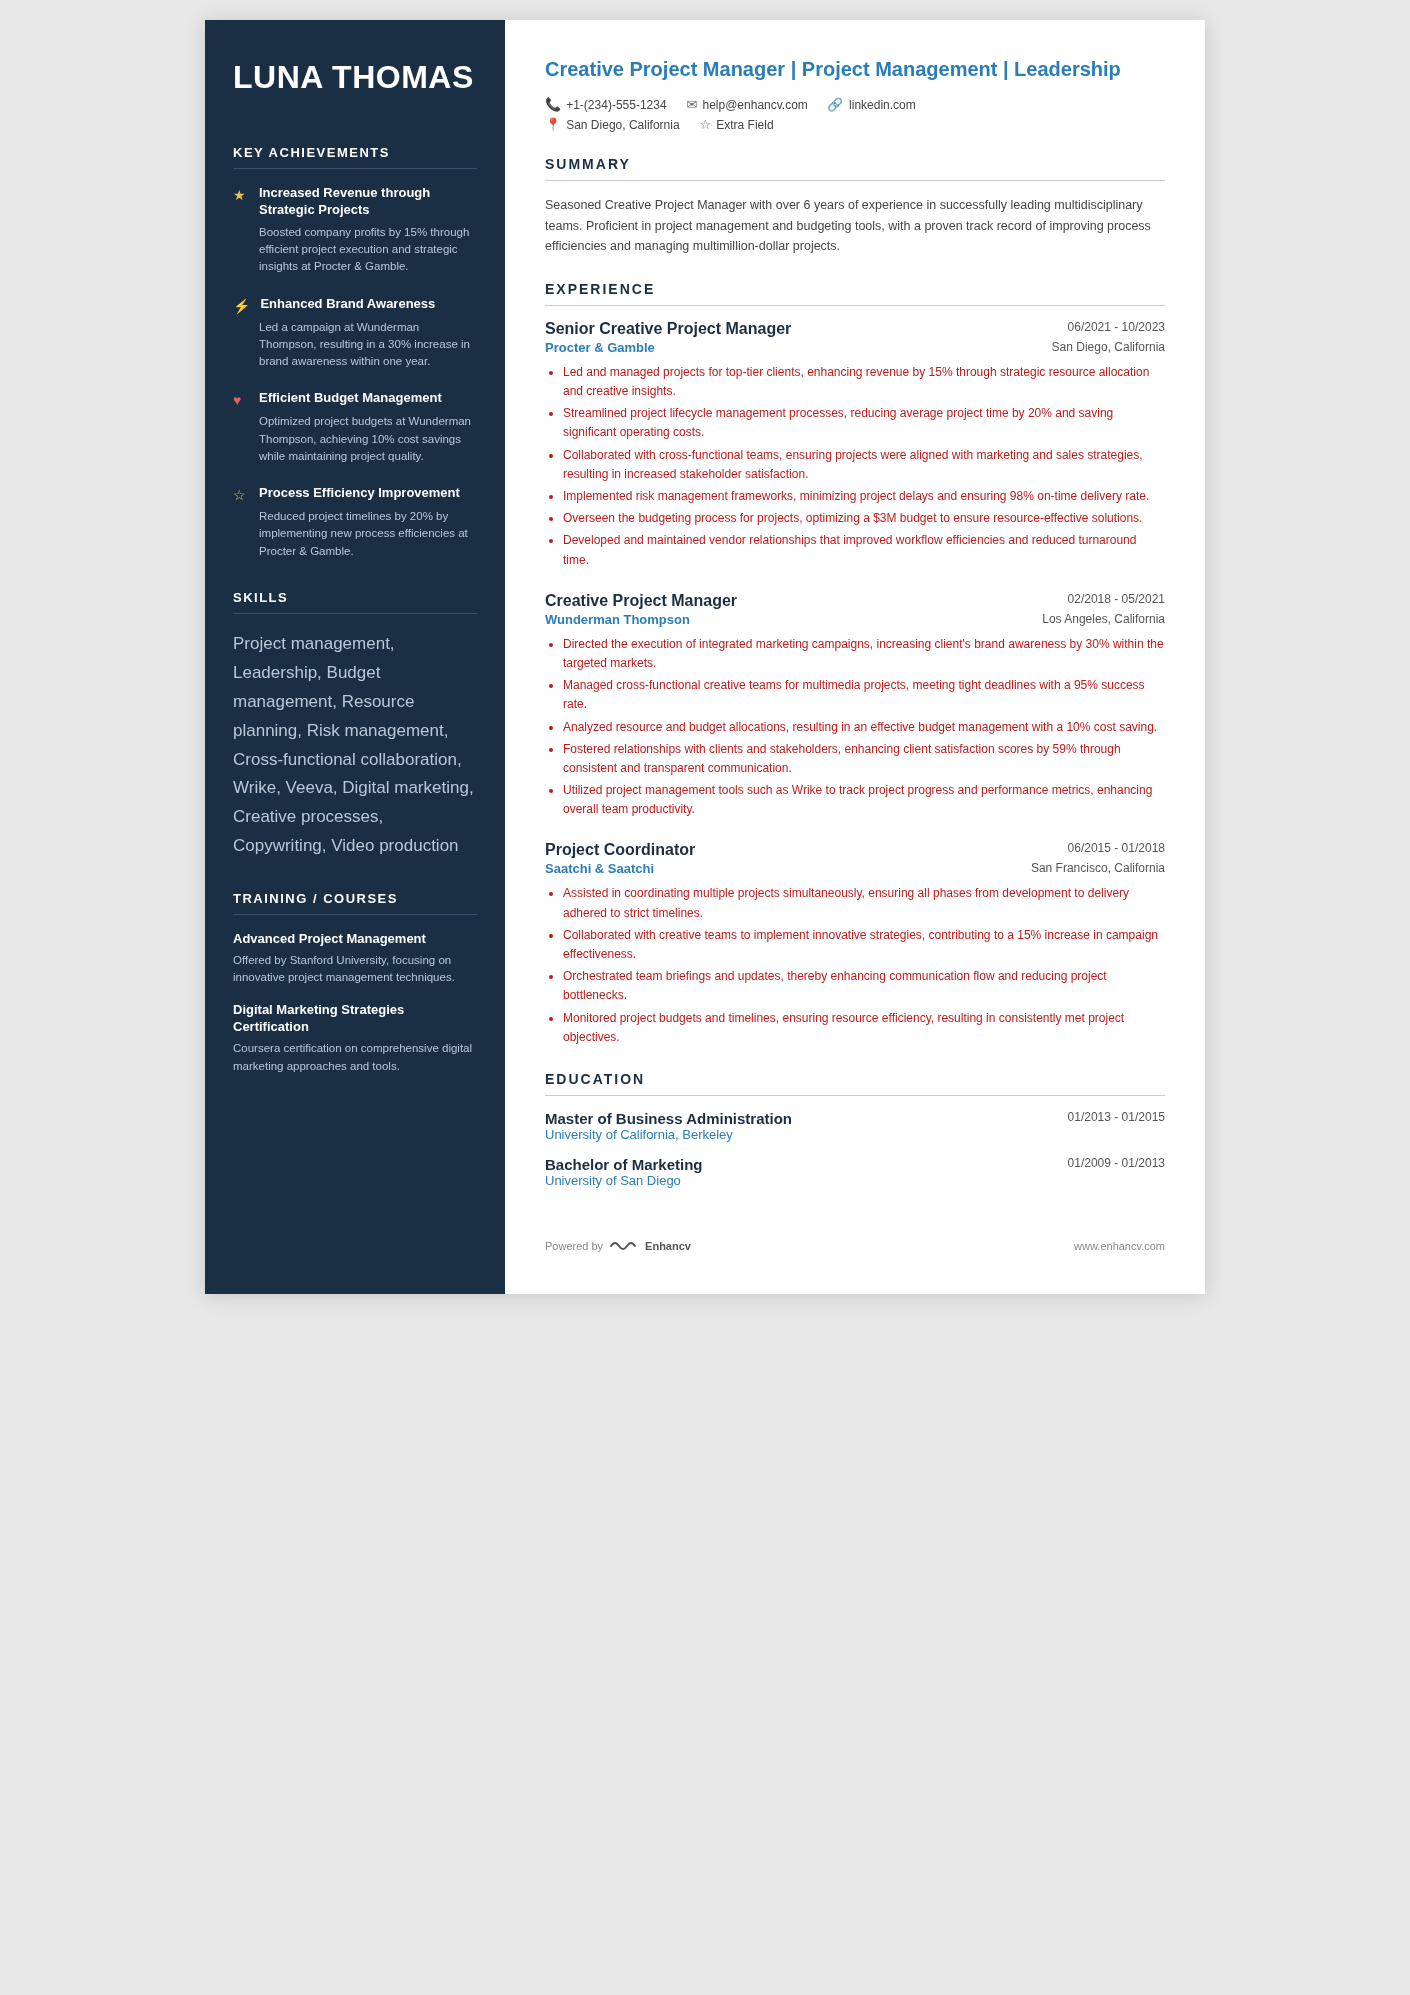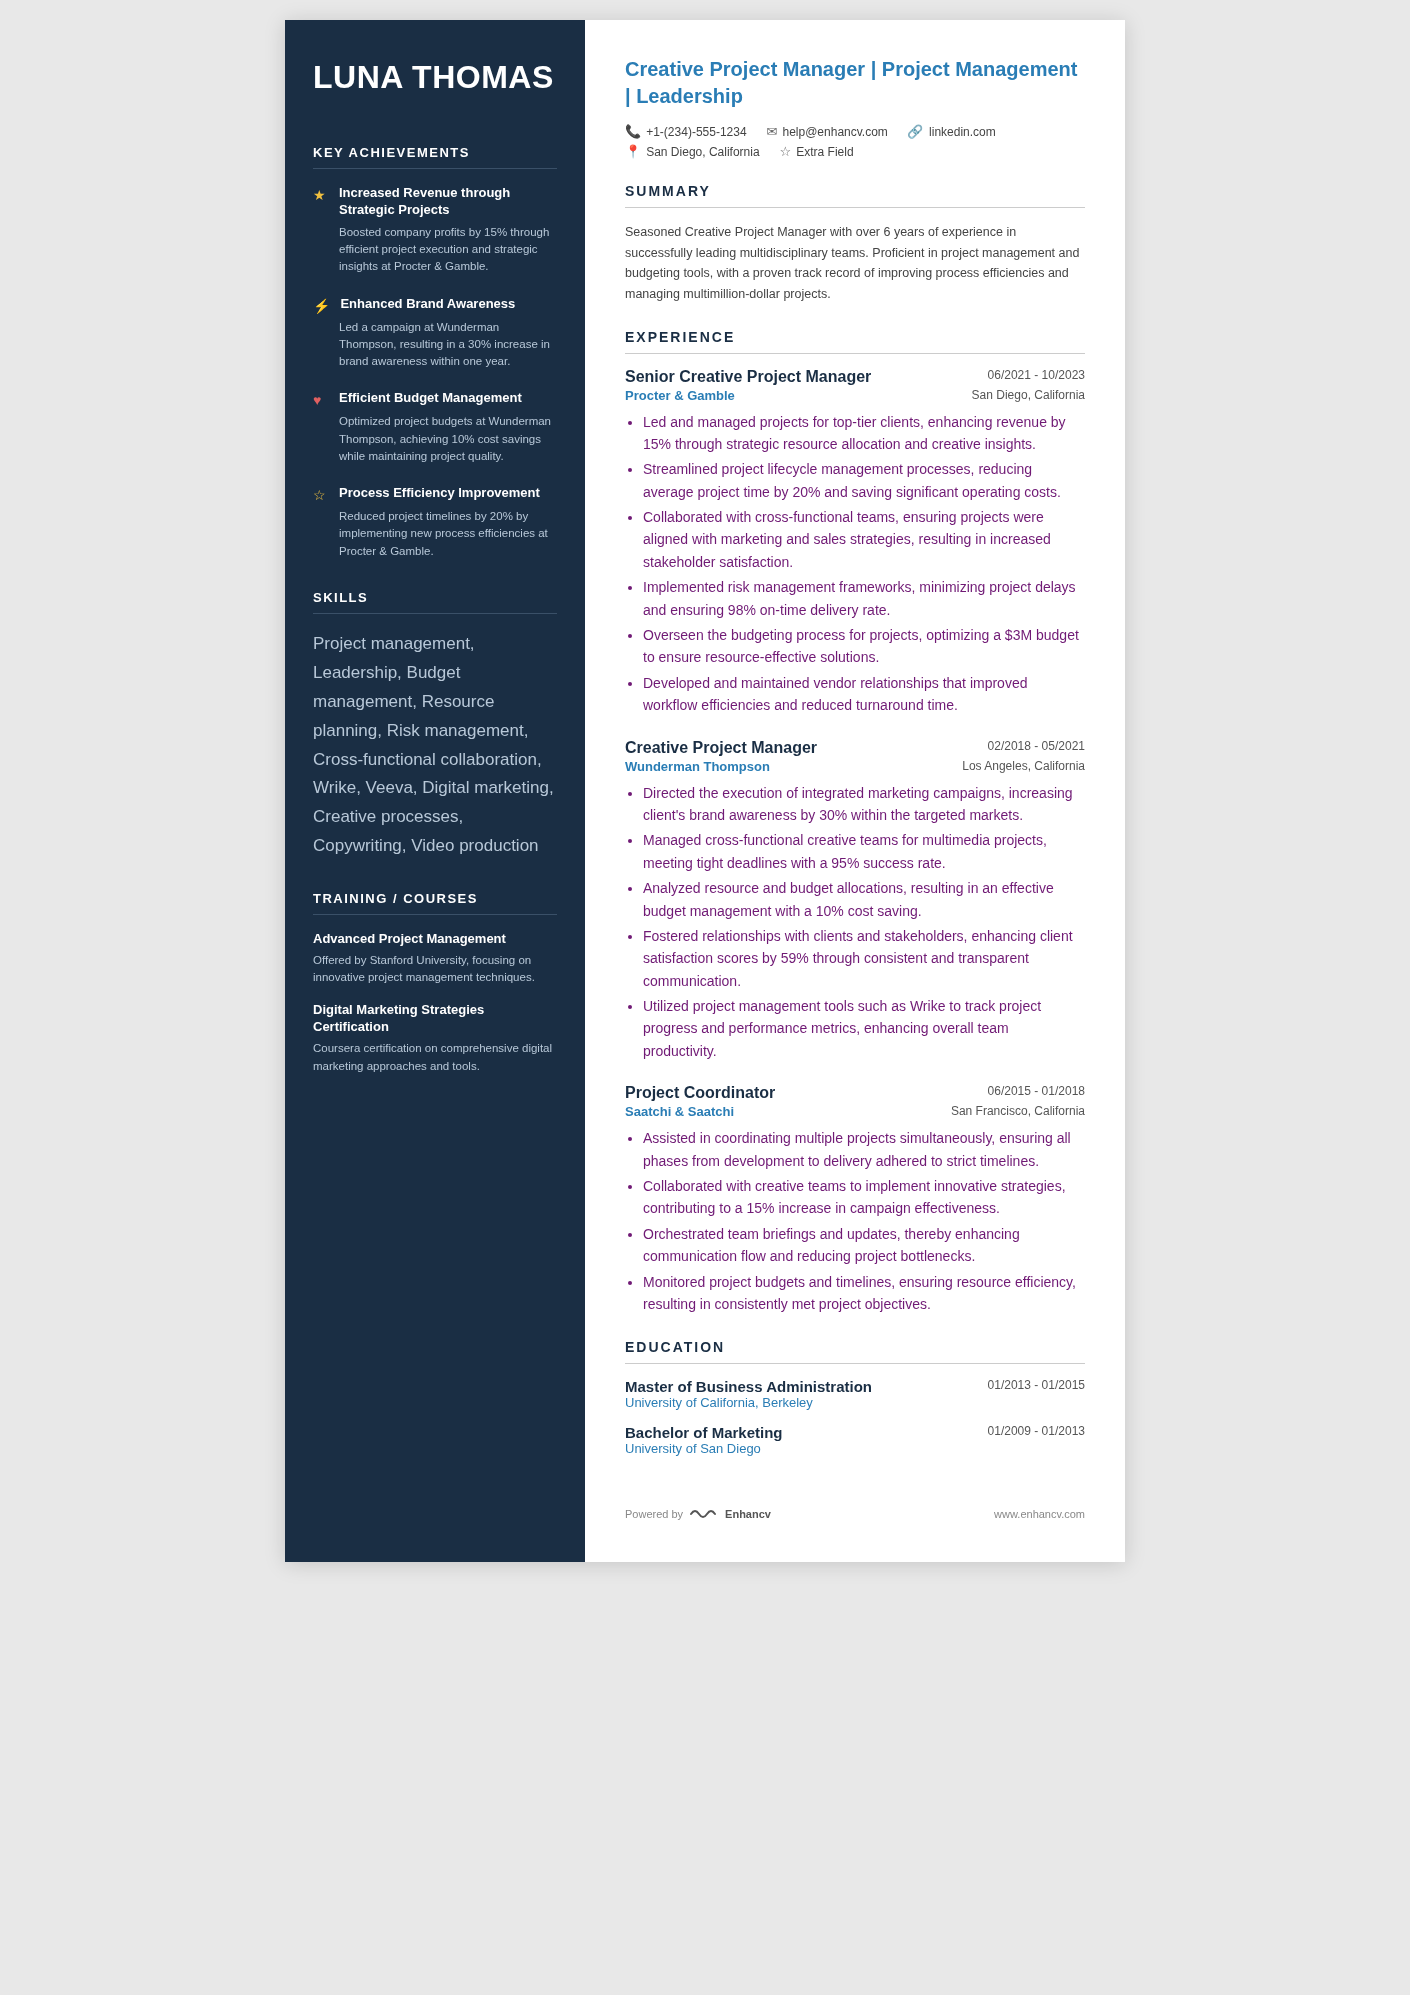--- a/index.html
+++ b/index.html
@@ -6,21 +6,21 @@
     body {
       font-family: 'Arial', sans-serif;
       background: #e8e8e8;
       display: flex;
       justify-content: center;
       align-items: flex-start;
       min-height: 100vh;
       padding: 20px;
     }
     .resume-wrapper {
-      width: 840px;
+      width: 1000px;
       background: white;
       display: flex;
       box-shadow: 0 2px 20px rgba(0,0,0,0.15);
     }
     
     .sidebar {
       width: 300px;
       min-width: 300px;
       background: #1a2e44;
       color: white;
@@ -179,22 +179,22 @@
     .exp-location {
       font-size: 12px;
       color: #555;
       text-align: right;
     }
     .exp-bullets {
       list-style: disc;
       padding-left: 18px;
     }
     .exp-bullets li {
-      font-size: 14px;
-      color: #701a75;
+      font-size: 12px;
+      color: #b91c1c;
       line-height: 1.6;
       margin-bottom: 3px;
     }
     .edu-item {
       margin-bottom: 14px;
     }
     .edu-header {
       display: flex;
       justify-content: space-between;
       align-items: flex-start;

